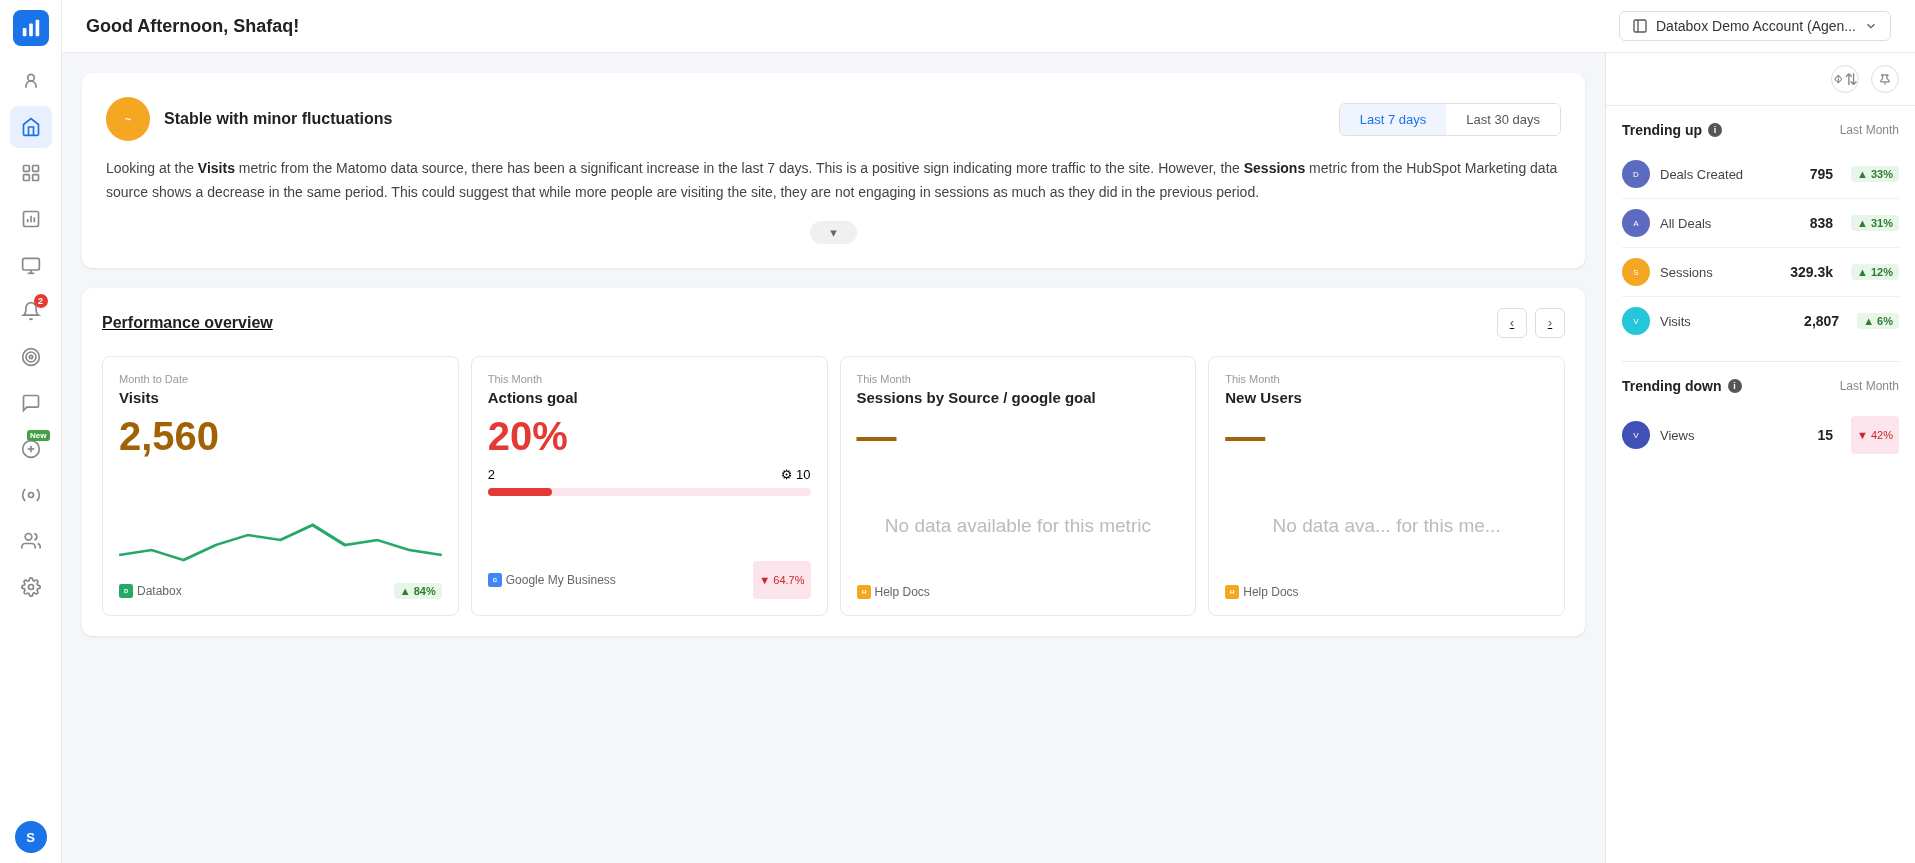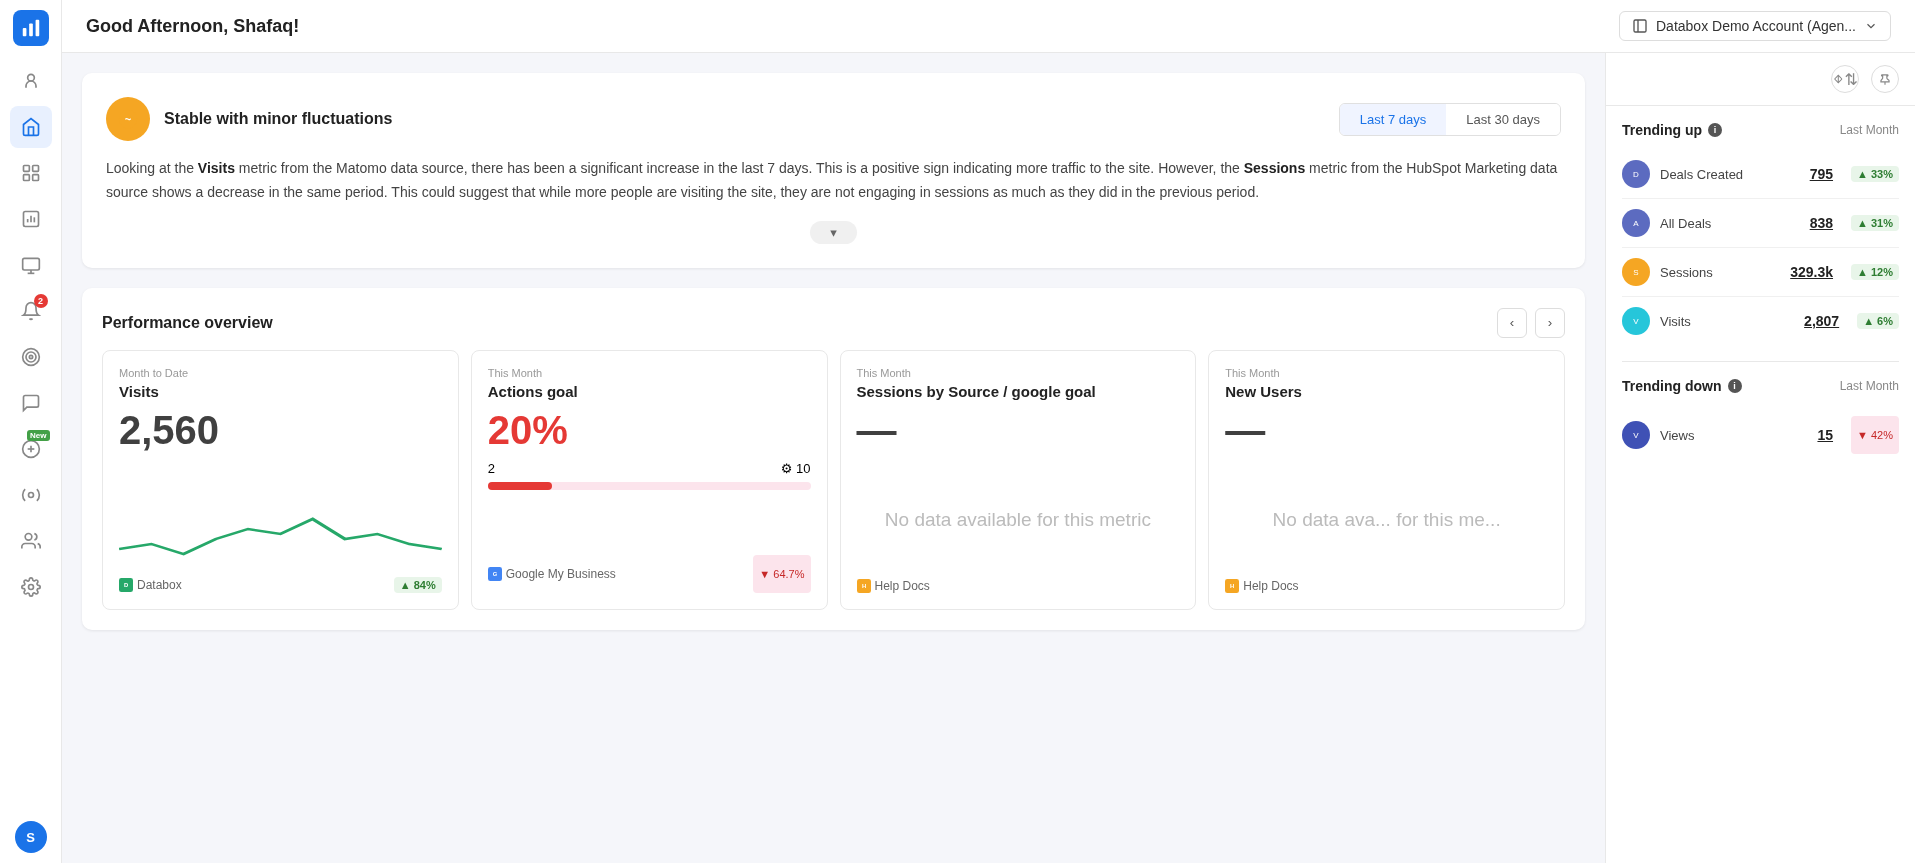--- a/index.html
+++ b/index.html
@@ -155,21 +155,22 @@
     .perf-section {
       background: #fff;
       border-radius: 10px;
       padding: 20px;
       box-shadow: 0 1px 3px rgba(0,0,0,0.08);
     }
     .perf-header {
       display: flex;
       align-items: center;
       justify-content: space-between;
-      margin-bottom: 12px;
+      margin-bottom: 18px;
+      text-decoration: underline;
     }
     .perf-title { font-size: 16px; font-weight: 600; color: #222; }
     .perf-nav { display: flex; gap: 8px; }
     .perf-nav-btn {
       width: 30px; height: 30px;
       border: 1px solid #ddd; border-radius: 6px;
       background: #fff; cursor: pointer;
       display: flex; align-items: center; justify-content: center;
       color: #555;
     }
@@ -182,21 +183,21 @@
       border: 1px solid #e8e8e8;
       border-radius: 8px;
       padding: 16px;
       background: #fff;
       min-height: 260px;
       display: flex;
       flex-direction: column;
     }
     .perf-card-label { font-size: 11px; color: #999; margin-bottom: 4px; }
     .perf-card-title { font-size: 15px; font-weight: 600; color: #222; margin-bottom: 8px; }
-    .perf-card-value { font-size: 40px; font-weight: 700; color: #404040; margin-bottom: 8px; }
+    .perf-card-value { font-size: 40px; font-weight: 700; color: #a16207; margin-bottom: 8px; }
     .perf-card-value.red { color: #e53935; }
     .perf-card-footer {
       margin-top: auto;
       display: flex;
       align-items: center;
       justify-content: space-between;
       font-size: 12px;
     }
     .badge-up { background: #e8f5e9; color: #2e7d32; border-radius: 4px; padding: 2px 6px; font-size: 11px; font-weight: 600; }
     .badge-down { background: #fce4ec; color: #c62828; border-radius: 4px; padding: 13px 6px; font-size: 11px; font-weight: 400; }
@@ -256,21 +257,21 @@
       gap: 10px;
     }
     .trending-item:last-child { border-bottom: none; }
     .trending-icon {
       width: 28px; height: 28px;
       border-radius: 50%;
       display: flex; align-items: center; justify-content: center;
       flex-shrink: 0;
     }
     .trending-name { font-size: 13px; color: #444; flex: 1; }
-    .trending-value { font-size: 14px; font-weight: 700; color: #222; text-decoration: underline; }
+    .trending-value { font-size: 14px; font-weight: 700; color: #222; }
     .trending-badge { margin-left: 8px; }
 
     .divider { height: 1px; background: #e8e8e8; margin: 0 16px; }
 
     
     .info-icon {
       display: inline-flex; align-items: center; justify-content: center;
       width: 14px; height: 14px;
       border-radius: 50%;
       background: #555; color: white;

